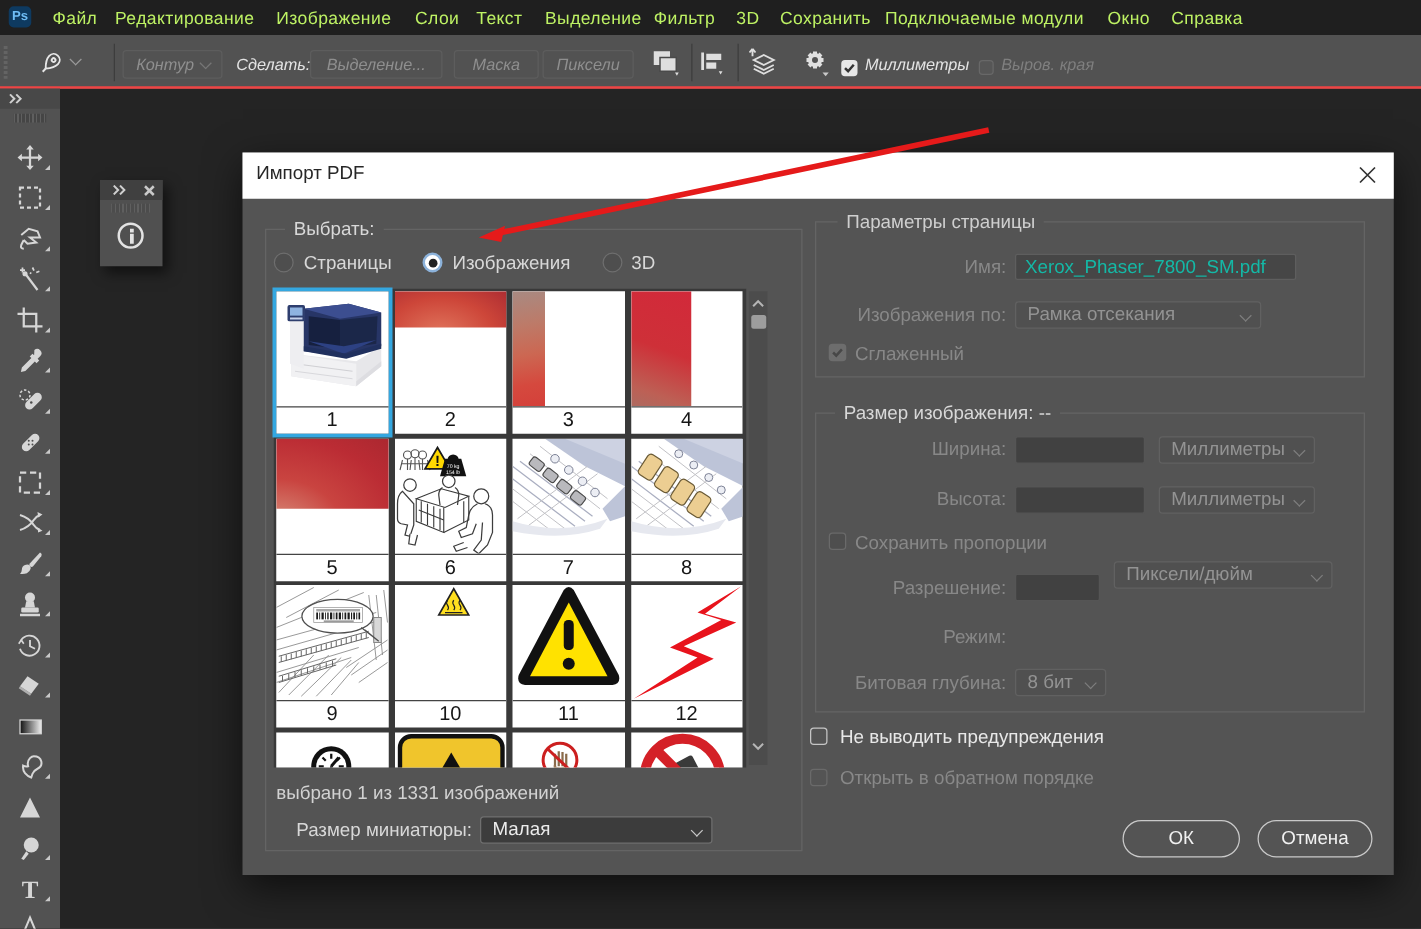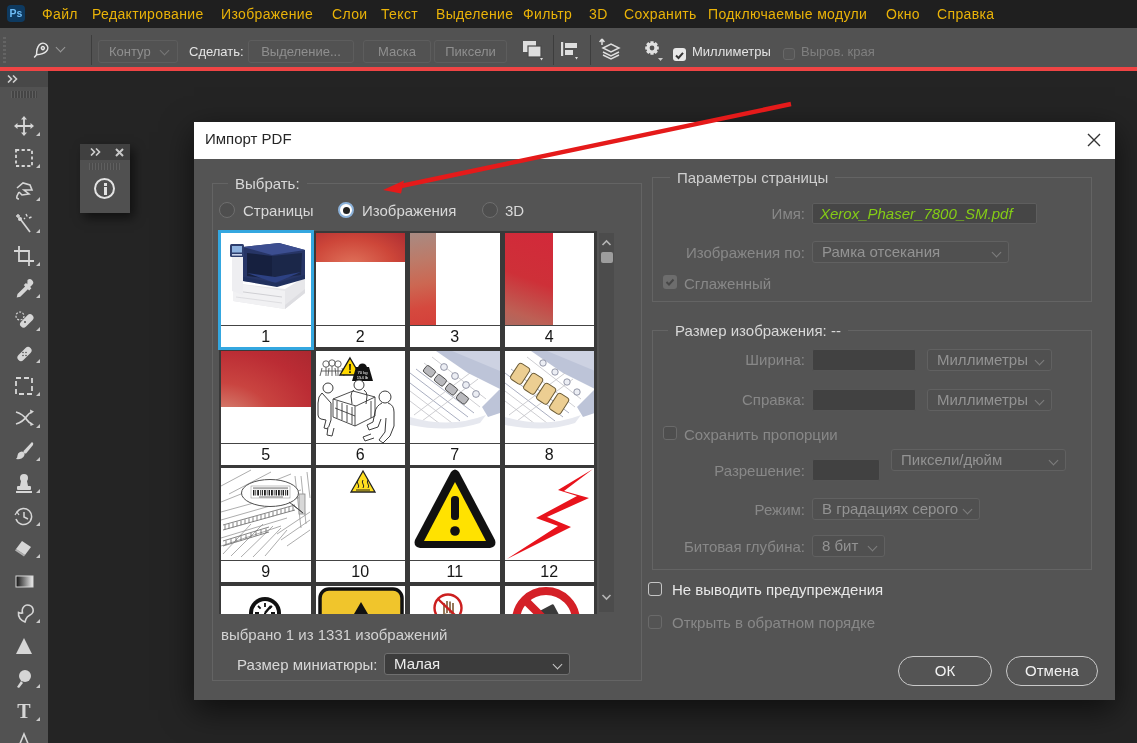--- a/index.html
+++ b/index.html
@@ -2,25 +2,25 @@
 <html><head>
 <meta charset="utf-8">
 <style>
   * { margin:0; padding:0; box-sizing:border-box; }
   html,body { width:1137px; height:743px; overflow:hidden; }
   body { position:relative; background:#242424; font-family:"Liberation Sans",sans-serif; }
   .abs { position:absolute; }
 
   
   #menubar { left:0; top:0; width:1137px; height:28px; background:#1f1f1f; }
-  #menubar span { position:absolute; top:6px; font-size:14px; letter-spacing:0.35px; color:#eab308; white-space:nowrap; }
+  #menubar span { position:absolute; top:6px; font-size:14px; letter-spacing:0.35px; color:#bef264; white-space:nowrap; }
   #pslogo { position:absolute; left:7px; top:5px; width:18px; height:17px; background:#0e3a60; border-radius:4px; color:#6fbdf6; font-size:10.5px; font-weight:bold; text-align:center; line-height:17px; }
 
   
-  #optbar { left:0; top:28px; width:1137px; height:43px; background:#525252; border-bottom:4px solid #ef4444; }
+  #optbar { left:0; top:28px; width:1137px; height:43px; background:#525252; border-bottom:2px solid #ef4444;font-style:italic; }
   .ob-btn { position:absolute; top:12px; height:23px; border:1px solid #5d5d5d; border-radius:3px; color:#8f8f8f; font-size:13px; text-align:center; line-height:21px; }
   .ob-sep { position:absolute; top:7px; width:1px; height:30px; background:#3d3d3d; }
   .ob-lbl { position:absolute; font-size:13px; color:#e4e4e4; top:16px; }
   .ob-dim { color:#7f7f7f; }
   .chev { display:inline-block; width:7px; height:7px; border-right:1.5px solid #9a9a9a; border-bottom:1.5px solid #9a9a9a; transform:rotate(45deg); }
 
   
   #toolbar { left:0; top:71px; width:48px; height:672px; background:#525252; }
   #toolbar .hdr { position:absolute; left:0; top:0; width:48px; height:16px; background:#484848; color:#c9c9c9; font-size:9px; letter-spacing:1px; padding-left:8px; line-height:15px; }
   .ticon { position:absolute; left:13px; width:22px; height:22px; }
@@ -31,21 +31,21 @@
 
   
   #dlg { left:194px; top:122px; width:921px; height:578px; background:#545454; box-shadow:0 10px 30px rgba(0,0,0,.6); }
   #dlg-title { position:absolute; left:0; top:0; width:921px; height:37px; background:#ffffff; }
   #dlg-title .t { position:absolute; left:11px; top:8px; font-size:15px; color:#262626; }
   .fs { position:absolute; border:1px solid #646464; }
   .fs-lbl { position:absolute; top:-9px; background:#545454; padding:0 7px; font-size:15px; color:#d8d8d8; white-space:nowrap; }
   .lbl { position:absolute; font-size:15px; color:#d8d8d8; white-space:nowrap; }
   .dim { color:#888888; }
   .rlbl { text-align:right; }
-  .fld { position:absolute; background:#464646; border:1px solid #5e5e5e; border-radius:2px; color:#84cc16; font-size:15px; padding-left:7px; line-height:20px;font-style:italic; }
+  .fld { position:absolute; background:#464646; border:1px solid #5e5e5e; border-radius:2px; color:#14b8a6; font-size:15px; padding-left:7px; line-height:20px; }
   .nfld { position:absolute; background:#414141; border:1px solid #555555; border-radius:2px; }
   .dd { position:absolute; background:#505050; border:1px solid #616161; border-radius:3px; color:#939393; font-size:15px; padding-left:9px; }
   .dd .ch { position:absolute; right:8px; top:7px; width:7px; height:7px; border-right:1.5px solid #7e7e7e; border-bottom:1.5px solid #7e7e7e; transform:rotate(45deg); }
   .cb { position:absolute; width:14px; height:14px; border-radius:3px; }
   .radio { position:absolute; width:16px; height:16px; border-radius:50%; background:#4e4e4e; border:1px solid #6e6e6e; }
 
   .cell { position:absolute; background:#ffffff; width:89.5px; height:114px; overflow:hidden; }
   .cimg { position:absolute; left:0; top:0; width:89.5px; height:92px; overflow:hidden; }
   .cnum { position:absolute; left:0; top:92px; width:89.5px; height:22px; border-top:1px solid #444444; text-align:center; font-size:16px; color:#161616; line-height:22px; }
 
@@ -599,30 +599,29 @@
       </svg>
   </div>
   <div class="lbl dim" style="left:490px;top:153px">Сглаженный</div>
 
   <div class="fs" style="left:458px;top:207.5px;width:440px;height:240px">
     <div class="fs-lbl" style="left:15px">Размер изображения: --</div>
   </div>
   <div class="lbl dim rlbl" style="left:511px;top:229px;width:100px">Ширина:</div>
   <div class="nfld" style="left:618px;top:227px;width:104px;height:22px"></div>
   <div class="dd" style="left:733px;top:227px;width:125px;height:22px;line-height:20px">Миллиметры<span class="ch"></span></div>
-  <div class="lbl dim rlbl" style="left:511px;top:269px;width:100px">Справка:</div>
+  <div class="lbl dim rlbl" style="left:511px;top:269px;width:100px">Высота:</div>
   <div class="nfld" style="left:618px;top:267px;width:104px;height:22px"></div>
   <div class="dd" style="left:733px;top:267px;width:125px;height:22px;line-height:20px">Миллиметры<span class="ch"></span></div>
   <div class="cb" style="left:469px;top:304px;border:1px solid #6a6a6a;background:#4e4e4e"></div>
   <div class="lbl dim" style="left:490px;top:304px">Сохранить пропорции</div>
   <div class="lbl dim rlbl" style="left:471px;top:340px;width:140px">Разрешение:</div>
   <div class="nfld" style="left:618px;top:337px;width:68px;height:22px"></div>
   <div class="dd" style="left:697px;top:327px;width:175px;height:22px;line-height:20px">Пиксели/дюйм<span class="ch"></span></div>
   <div class="lbl dim rlbl" style="left:471px;top:379px;width:140px">Режим:</div>
-  <div class="dd" style="left:618px;top:376px;width:168px;height:22px;line-height:20px">В градациях серого<span class="ch"></span></div>
   <div class="lbl dim rlbl" style="left:441px;top:416px;width:170px">Битовая глубина:</div>
   <div class="dd" style="left:618px;top:413px;width:73px;height:22px;line-height:20px">8 бит<span class="ch"></span></div>
 
   <div class="cb" style="left:454px;top:460px;border:1px solid #c6c6c6"></div>
   <div class="lbl" style="left:478px;top:459px;color:#e8e8e8">Не выводить предупреждения</div>
   <div class="cb" style="left:454px;top:493px;border:1px solid #6a6a6a"></div>
   <div class="lbl dim" style="left:478px;top:492px">Открыть в обратном порядке</div>
 
   <div class="pill" style="left:704px;top:534px;width:94px">ОК</div>
   <div class="pill" style="left:812px;top:534px;width:92px">Отмена</div>

